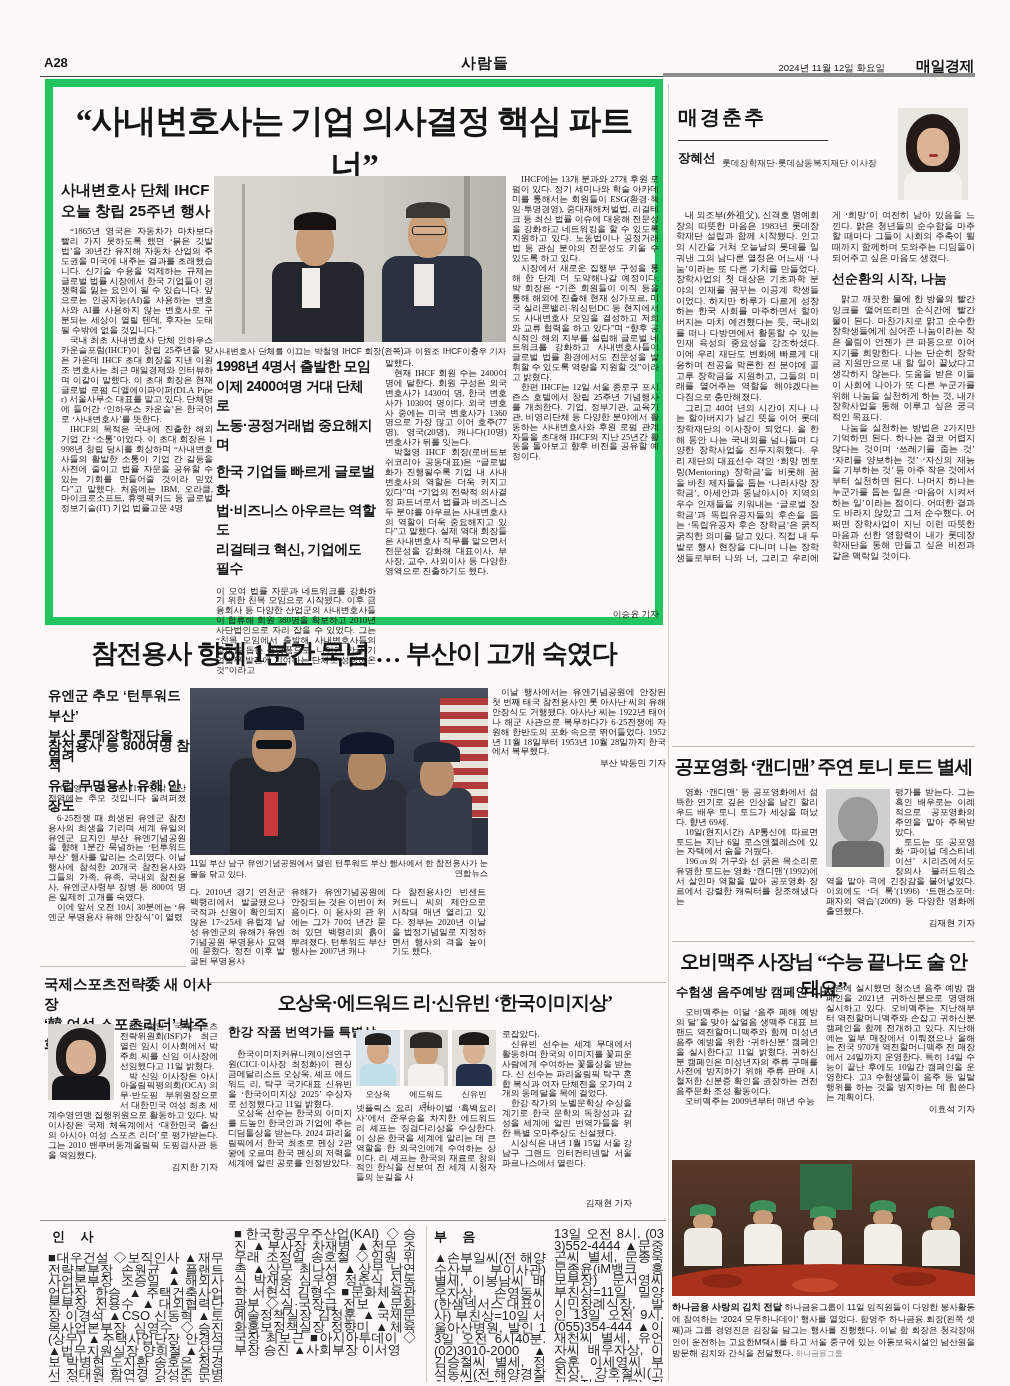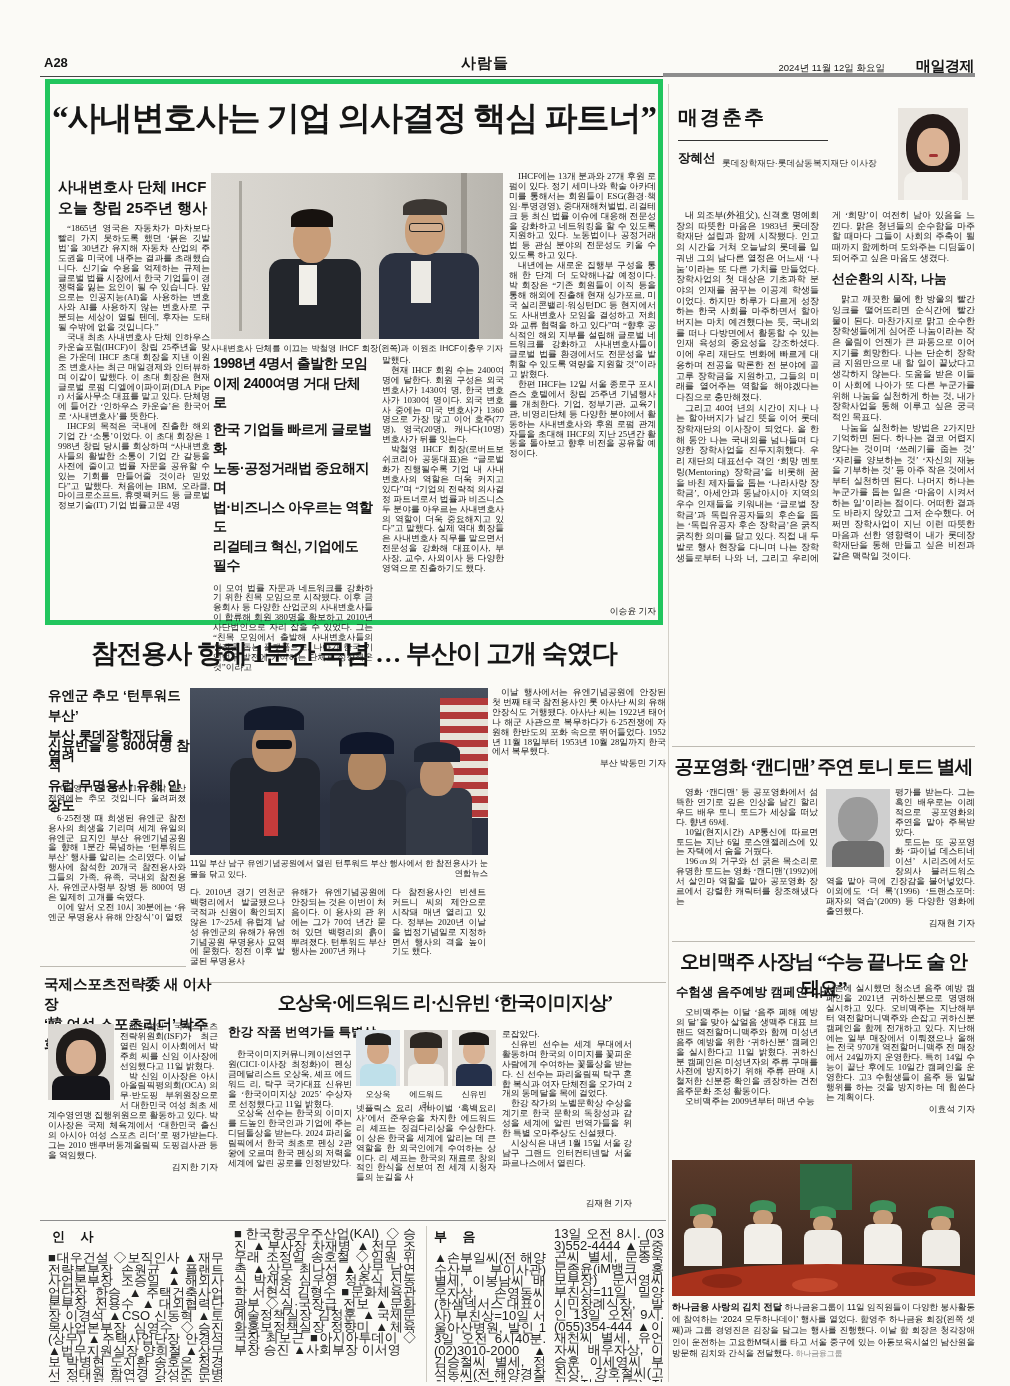--- a/index.html
+++ b/index.html
@@ -22,21 +22,21 @@
   .ph *{position:absolute;}
   
   #pageno{left:44px;top:55px;font-size:13px;font-weight:bold;}
   #sectionname{left:0;right:40px;top:54px;text-align:center;font-size:15px;font-weight:bold;letter-spacing:1px;}
   #dateline{right:36px;top:57px;font-size:9.5px;}
   #dateline b{font-size:15px;letter-spacing:-0.5px;margin-left:5px;padding-left:26px;}
   #hdr-rule{left:40px;top:76px;width:935px;background:#444;}
   #hdr-rule2{position:absolute;left:663px;top:73px;width:312px;height:4px;background:#8d8d8d;}
   #vrule{position:absolute;left:668px;top:84px;width:1px;height:1298px;background:#d3d0c8;}
   
-  #lead{position:absolute;left:45px;top:79px;width:618px;height:546px;border:5px solid #22c55e;
+  #lead{position:absolute;left:45px;top:79px;width:618px;height:546px;border:8px solid #22c55e;
         box-sizing:border-box;background:#fbfaf6;}
   #lead-headline{left:0;right:0;top:12px;text-align:center;font-size:33px;}
   #lead-kicker{left:8px;top:92px;width:152px;font-size:15px;line-height:21px;}
   #lead-col1{left:8px;top:140px;width:152px;height:386px;}
   #lead-photo{left:161px;top:89px;width:292px;height:166px;}
   #lead-caption{left:161px;top:259px;width:292px;height:11px;}
   #lead-caption .crd{float:right;}
   #lead-col2{left:163px;top:270px;width:160px;}
   .sub2{font-size:14px;line-height:19.5px;letter-spacing:-0.5px;}
   .subgap{margin-top:7px;}
@@ -149,48 +149,48 @@
       <div style="left:198px;top:50px;width:32px;height:7px;border:1.5px solid #222;border-radius:3px;background:rgba(255,255,255,.15);"></div>
     </div>
     <div class="abs cap" id="lead-caption">
       <span class="crd">이충우 기자</span>
       <span>사내변호사 단체를 이끄는 박철영 IHCF 회장(왼쪽)과 이원조 IHCF 초대 회장.</span>
     </div>
 
     <div class="abs kick" id="lead-col2">
       <div class="sub2">1998년 4명서 출발한 모임</div>
       <div class="sub2">이제 2400여명 거대 단체로</div>
+      <div class="sub2">노동·공정거래법 중요해지며</div>
       <div class="sub2 subgap">한국 기업들 빠르게 글로벌화</div>
-      <div class="sub2">노동·공정거래법 중요해지며</div>
       <div class="sub2">법·비즈니스 아우르는 역할도</div>
       <div class="sub2">리걸테크 혁신, 기업에도 필수</div>
       <div class="bt cont" id="lead-col2-body" style="font-family:'Liberation Serif','DejaVu Serif',serif;font-weight:normal;">
           <p>이 모여 법률 자문과 네트워크를 강화하기 위한 친목 모임으로 시작됐다. 이후 금융회사 등 다양한 산업군의 사내변호사들이 합류해 회원 380명을 확보하고 2010년 사단법인으로 자리 잡을 수 있었다. 그는 “친목 모임에서 출발해 사내변호사들의 성장을 돕는 플랫폼으로, 나아가 한국 기업법무 발전에 기여하는 단체로 성장해온 것”이라고</p>
         </div>
     </div>
     <div class="abs bt cont" id="lead-col3">
         <p>말했다.</p>
         <p>현재 IHCF 회원 수는 2400여 명에 달한다. 회원 구성은 외국 변호사가 1430여 명, 한국 변호사가 1030여 명이다. 외국 변호사 중에는 미국 변호사가 1360명으로 가장 많고 이어 호주(77명), 영국(20명), 캐나다(10명) 변호사가 뒤를 잇는다.</p>
         <p>박철영 IHCF 회장(로버트보쉬코리아 공동대표)은 “글로벌화가 진행될수록 기업 내 사내변호사의 역할은 더욱 커지고 있다”며 “기업의 전략적 의사결정 파트너로서 법률과 비즈니스 두 분야를 아우르는 사내변호사의 역할이 더욱 중요해지고 있다”고 말했다. 실제 역대 회장들은 사내변호사 직무를 맡으면서 전문성을 강화해 대표이사, 부사장, 교수, 사외이사 등 다양한 영역으로 진출하기도 했다.</p>
       </div>
     <div class="abs bt" id="lead-col4">
         <p>IHCF에는 13개 분과와 27개 후원 로펌이 있다. 정기 세미나와 학술 아카데미를 통해서는 회원들이 ESG(환경·책임·투명경영), 중대재해처벌법, 리걸테크 등 최신 법률 이슈에 대응해 전문성을 강화하고 네트워킹을 할 수 있도록 지원하고 있다. 노동법이나 공정거래법 등 관심 분야의 전문성도 키울 수 있도록 하고 있다.</p>
-        <p>내년에는 새로운 집행부 구성을 통해 한 단계 더 도약해나갈 예정이다. 박 회장은 “기존 회원들이 이직 등을 통해 해외에 진출해 현재 싱가포르, 미국 실리콘밸리·워싱턴DC 등 현지에서도 사내변호사 모임을 결성하고 저희와 교류 협력을 하고 있다”며 “향후 공식적인 해외 지부를 설립해 글로벌 네트워크를 강화하고 사내변호사들이 글로벌 법률 환경에서도 전문성을 발휘할 수 있도록 역량을 지원할 것”이라고 밝혔다.</p>
+        <p>시장에서 새로운 집행부 구성을 통해 한 단계 더 도약해나갈 예정이다. 박 회장은 “기존 회원들이 이직 등을 통해 해외에 진출해 현재 싱가포르, 미국 실리콘밸리·워싱턴DC 등 현지에서도 사내변호사 모임을 결성하고 저희와 교류 협력을 하고 있다”며 “향후 공식적인 해외 지부를 설립해 글로벌 네트워크를 강화하고 사내변호사들이 글로벌 법률 환경에서도 전문성을 발휘할 수 있도록 역량을 지원할 것”이라고 밝혔다.</p>
         <p>한편 IHCF는 12일 서울 종로구 포시즌스 호텔에서 창립 25주년 기념행사를 개최한다. 기업, 정부기관, 교육기관, 비영리단체 등 다양한 분야에서 활동하는 사내변호사와 후원 로펌 관계자들을 초대해 IHCF의 지난 25년간 활동을 돌아보고 향후 비전을 공유할 예정이다.</p>
       </div>
     <div class="abs byline" id="lead-byline">이승윤 기자</div>
   </section>
 
   <div class="abs hl-serif" id="v-headline">참전용사 향해 1분간 묵념 … 부산이 고개 숙였다</div>
   <div class="abs kick" id="v-k1">
     <div>유엔군 추모 ‘턴투워드 부산’</div>
     <div>부산 롯데장학재단을 열려</div>
   </div>
   <div class="abs kick" id="v-k2">
-    <div>신유빈을 등 800여명 참석</div>
+    <div>참전용사 등 800여명 참석</div>
     <div>유럽 무명용사 유해 안장도</div>
   </div>
   <div class="abs bt" id="v-col1">
       <p>‘에~엥.’ 11일 오전 11시 정각 부산 전역에는 추모 것입니다 울려퍼졌다.</p>
       <p>6·25전쟁 때 희생된 유엔군 참전용사의 희생을 기리며 세계 유일의 유엔군 묘지인 부산 유엔기념공원을 향해 1분간 묵념하는 ‘턴투워드 부산’ 행사를 알리는 소리였다. 이날 행사에 참석한 20개국 참전용사와 그들의 가족, 유족, 국내외 참전용사, 유엔군사령부 장병 등 800여 명은 일제히 고개를 숙였다.</p>
       <p>이에 앞서 오전 10시 30분에는 ‘유엔군 무명용사 유해 안장식’이 열렸</p>
     </div>
 
   <div class="ph" id="v-photo">
     <div style="left:0;top:0;width:100%;height:100%;background:linear-gradient(180deg,#48505e,#2b3140 70%);"></div>

